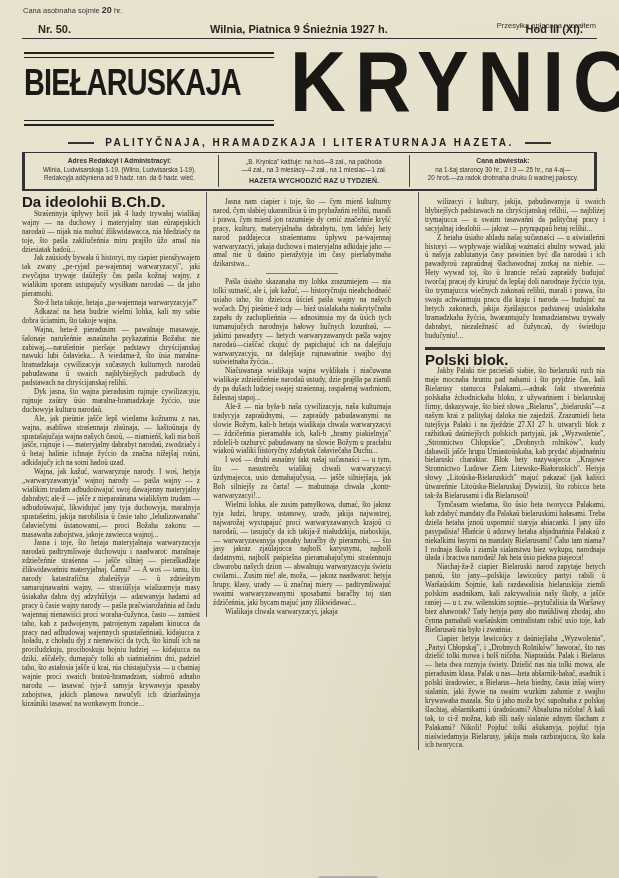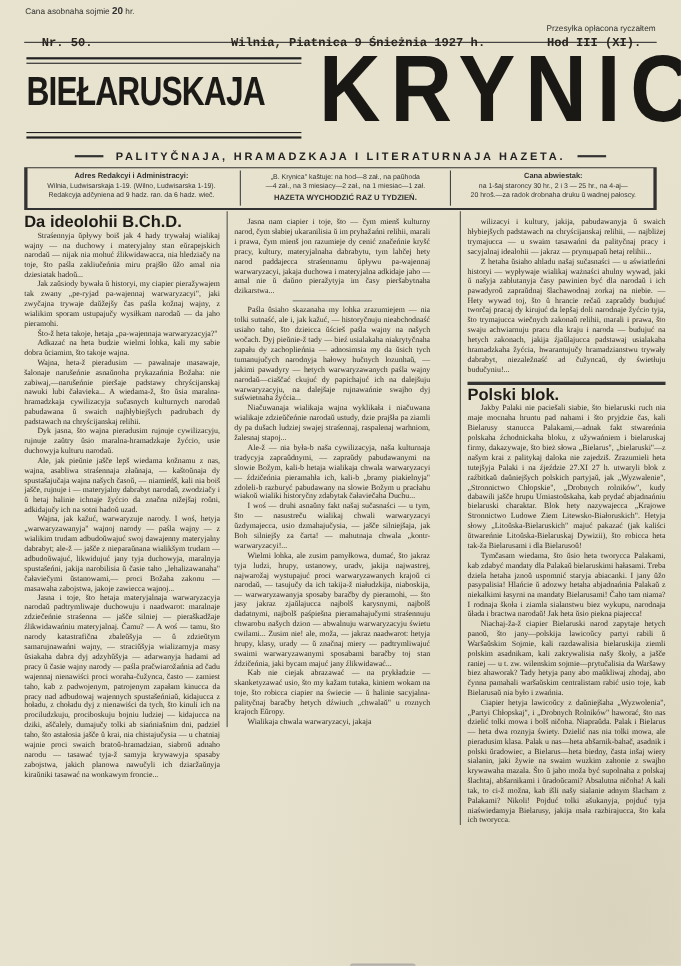--- a/index.html
+++ b/index.html
@@ -11,21 +11,21 @@
     position:relative;
   }
   .page { position:absolute; left:0; top:0; width:619px; height:878px;
     background: radial-gradient(ellipse at 90% 95%, #d9d3bd 0%, #e6e1cc 40%, #e8e3cf 100%); }
   .top-small { position:absolute; top:5px; font-family:"Liberation Sans", sans-serif; font-size:7.5px; color:#333; }
   .top-left { left:23px; }
   .top-left b { font-size:9px; }
   .top-right { right:23px;margin-top:16px; }
   .dateline { position:absolute; top:22px; left:22px; right:22px; height:16px;
     border-bottom:1.2px solid #333; font-family:"Liberation Sans", sans-serif; font-weight:bold; font-size:11px; }
-  .dateline span { position:absolute; top:12px;font-family:Liberation Mono, monospace; }
+  .dateline span { position:absolute; top:1px; }
   .dl-nr { left:16px; }
   .dl-date { left:188px; }
   .dl-hod { right:14px; }
   .mast-rule { position:absolute; left:24px; width:250px; border-top:2px solid #222; }
   .mast-small { position:absolute; left:24px; top:64px; width:250px;
     font-family:"Liberation Sans", sans-serif; font-weight:bold; font-size:37px; letter-spacing:-1px;
     transform:scaleX(0.78); transform-origin:left; white-space:nowrap; color:#1c1a17; line-height:1; }
   .mast-big { position:absolute; left:290px; top:38px;
     font-family:"Liberation Sans", sans-serif; font-weight:bold; font-size:86px; letter-spacing:10px;
     transform:scaleX(0.9); transform-origin:left; color:#1a1815; line-height:1; white-space:nowrap; }
@@ -117,21 +117,20 @@
     </div>
 
     <div class="col col2">
       <p style="margin-top:6px">Jasna nam ciapier i toje, što — čym mienš kulturny narod, čym słabiej ukaranilisia ŭ im pryhažańni relihii, marali i prawa, čym mienš jon razumieje dy cenić značeńnie kryšć pracy, kultury, materyjalnaha dabrabytu, tym lahčej hety narod paddajecca straśennamu ŭpływu pa-wajennaj warwaryzacyi, jakaja duchowa i materyjalna adkidaje jaho — amal nie ŭ daŭno pieražytyja im časy pieršabytnaha dzikarstwa...</p>
       <div class="sep"></div>
       <p>Paśla ŭsiaho skazanaha my lohka zrazumiejem — nia tolki sutnaść, ale i, jak kažuć, — historyčnuju nieabchodnaść usiaho taho, što dzieicca ŭścieš paśla wajny na našych wočach. Dyj pieŭnie-ž tady — bieź usialakaha niakrytyčnaha zapału dy zachoplieńnia — adnosimsia my da ŭsich tych tumanujučych narodnyja hałowy hučnych lozunhaŭ, — jakimi pawadyry — hetych warwaryzawanych paśla wajny narodaŭ—ciaščać ckujuć dy papichajuć ich na dalejšuju warwaryzacyju, na dalejšaje rujnawańnie swajho dyj suświetnaha žyćcia...</p>
       <p>Niačuwanaja wialikaja wajna wyklikała i niačuwana wialikaje zdzieŭčeńnie narodaŭ ustudy, dzie prajšła pa ziamli dy pa dušach ludziej swajej straśennaj, raspalenaj warhniom, žalesnaj stapoj...</p>
       <p>Ale-ž — nia była-b naša cywilizacyja, naša kulturnaja tradycyja zapraŭdnymi, — zapraŭdy pabudawanymi na slowie Božym, kali-b hetaja wialikaja chwala warwaryzacyi — ździčeńnia pieramahła ich, kali-b „bramy piakielnyja" zdoleli-b razburyć pabudawany na slowie Božym u pracłahu wiakoŭ wialiki historyčny zdabytak čałaviečaha Duchu...</p>
       <p>I woś — druhi asnaŭny fakt našaj sučasnaści — u tym, što — nasustreču wialikaj chwali warwaryzacyi ŭzdymajecca, usio dzmahajučysia, — jašče silniejšaja, jak Boh silniejšy za čarta! — mahutnaja chwala „kontr-warwaryzacyi!...</p>
       <p>Wielmi lohka, ale zusim pamyłkowa, dumać, što jakraz tyja ludzi, hrupy, ustanowy, uradv, jakija najwastrej, najwarožaj wystupajuć proci warwaryzawanych krajoŭ ci narodaŭ, — tasujučy da ich takija-ž niałudzkija, niaboskija, — warwaryzawanyja sposaby baračby dy pieramohi, — što jasy jakraz zjaŭlajucca najbolš karysnymi, najbolš dadatnymi, najbolš paśpiešna pieramahajučymi straśennuju chwarobu našych dzion — abwalnuju warwaryzacyju świetu cwilami... Zusim nie! ale, moža, — jakraz naadwarot: hetyja hrupy, klasy, urady — ŭ značnaj miery — padtrymliwajuć swaimi warwaryzawanymi sposabami baračby toj stan ździčeńnia, jaki bycam majuć jany źlikwidawać...</p>
-      <p>Kab nie ciejak abrazawać — na prykładzie — skanketyzawać usio, što my kažam tutaka, kiniem wokam na toje, što robicca ciapier na świecie — ŭ halinie sacyjalna-palityčnaj baračby hetych dźwiuch „chwalaŭ" u roznych krajoch Eŭropy.</p>
       <p>Wialikaja chwala warwaryzacyi, jakaja</p>
     </div>
 
     <div class="col col3" style="left:372px;width:0;"></div>
 
   </div>
 
   <div class="col" style="position:absolute;top:192px;left:418px;width:180px;border-left:1px solid #555;padding-left:6px;font-size:7.2px;line-height:8.9px;">
     <p style="margin-top:6px">wilizacyi i kultury, jakija, pabudawanyja ŭ swaich hłybiejšych padstawach na chryścijanskaj relihii, — najbliżej trymajucca — u swaim tasawańni da palityčnaj pracy i sacyjalnaj idealohii — jakraz — prynцыpaŭ hetaj relihii...</p>
     <p>Z hetaha ŭsiaho ahladu našaj sučasnaści — u aświatleńni historyi — wypływaje wialikaj ważnaści ahulny wywad, jaki ŭ našyja zablutanyja časy pawinien być dla narodaŭ i ich pawadyroŭ zapraŭdnaj šlachawodnaj zorkaj na niebie. — Hety wywad toj, što ŭ hrancie rečaŭ zapraŭdy budujuć tworčaj pracaj dy kirujuć da lepšaj doli narodnaje žyćcio tyja, što trymajucca wiečnych zakonaŭ relihii, marali i prawa, što swaju achwiarnuju pracu dla kraju i naroda — budujuć na hetych zakonach, jakija źjaŭlajucca padstawaj usialakaha hramadzkaha žyćcia, hwarantujučy hramadzianstwu trywały dabrabyt, niezaležnaść ad čužyncaŭ, dy świetłuju budučyniu!...</p>

